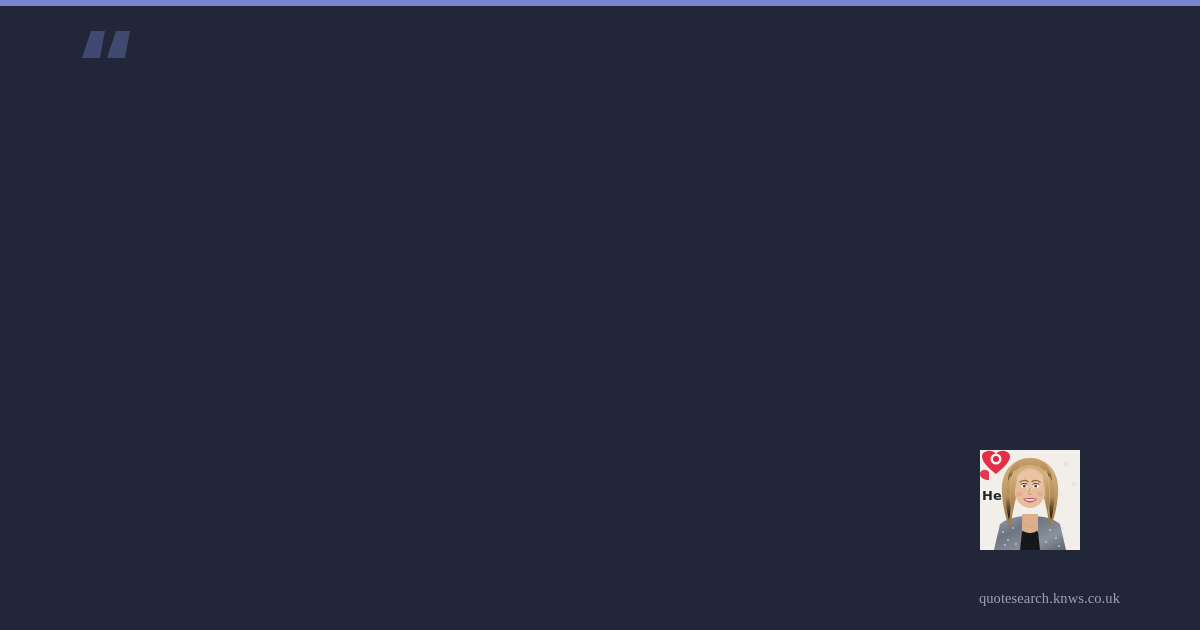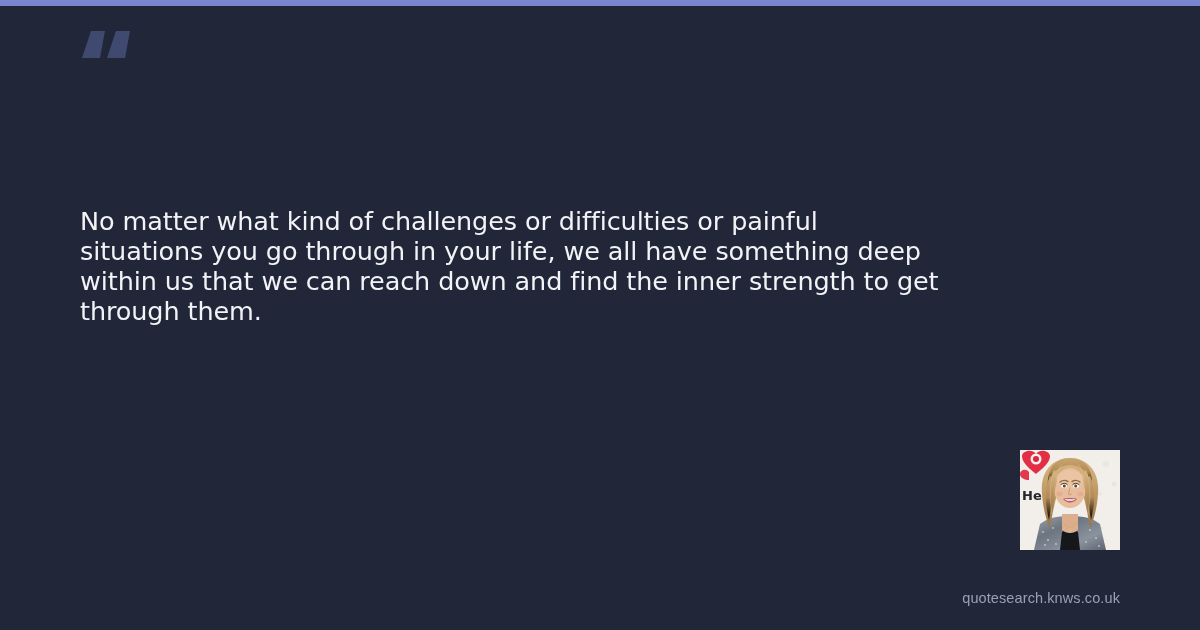--- a/index.html
+++ b/index.html
@@ -58,33 +58,33 @@
     font-size:20px;
     font-weight:700;
     color:#8b94dd;
     letter-spacing:0.1px;
     white-space:pre;
   }
 
   
   .thumb {
     position:absolute;
-    left:1020px; top:450px;
+    left:980px; top:450px;
     width:100px; height:100px;
     overflow:hidden;
     background:#2a2f44;
   }
   .thumb svg { display:block; }
 
   
   .source {
     position:absolute;
     right:80px;
     top:590px;
-    font-family:Liberation Sans, sans-serif;
+    font-family:Liberation Serif, serif;
     font-size:14.5px;
     font-weight:400;
     color:#9aa0b5;
     letter-spacing:0.1px;
     text-align:right;
   }
 </style>
 </head>
 <body>
 
@@ -92,26 +92,20 @@
 
   <div class="accent-bar"></div>
 
   <div class="quote-mark">
     <svg width="64" height="70" viewBox="0 0 64 70" xmlns="http://www.w3.org/2000/svg">
       <path d="M4 46 L13 19 L27 19 L22 46 Z" fill="#404a70"></path>
       <path d="M29 46 L38 19 L52 19 L47 46 Z" fill="#404a70"></path>
     </svg>
   </div>
 
-  <div class="quote-block">
-    <div class="quote-text">No matter what kind of challenges or difficulties or painful
-situations you go through in your life, we all have something deep
-within us that we can reach down and find the inner strength to get
-through them.</div>
-  </div>
 
 
   <div class="thumb">
     <svg width="100" height="100" viewBox="0 0 100 100" xmlns="http://www.w3.org/2000/svg">
       <defs>
         <linearGradient id="hairG" x1="0" y1="0" x2="0" y2="1">
           <stop offset="0%" stop-color="#caa471"></stop>
           <stop offset="48%" stop-color="#b38b57"></stop>
           <stop offset="100%" stop-color="#8e六b42"></stop>
         </linearGradient>

